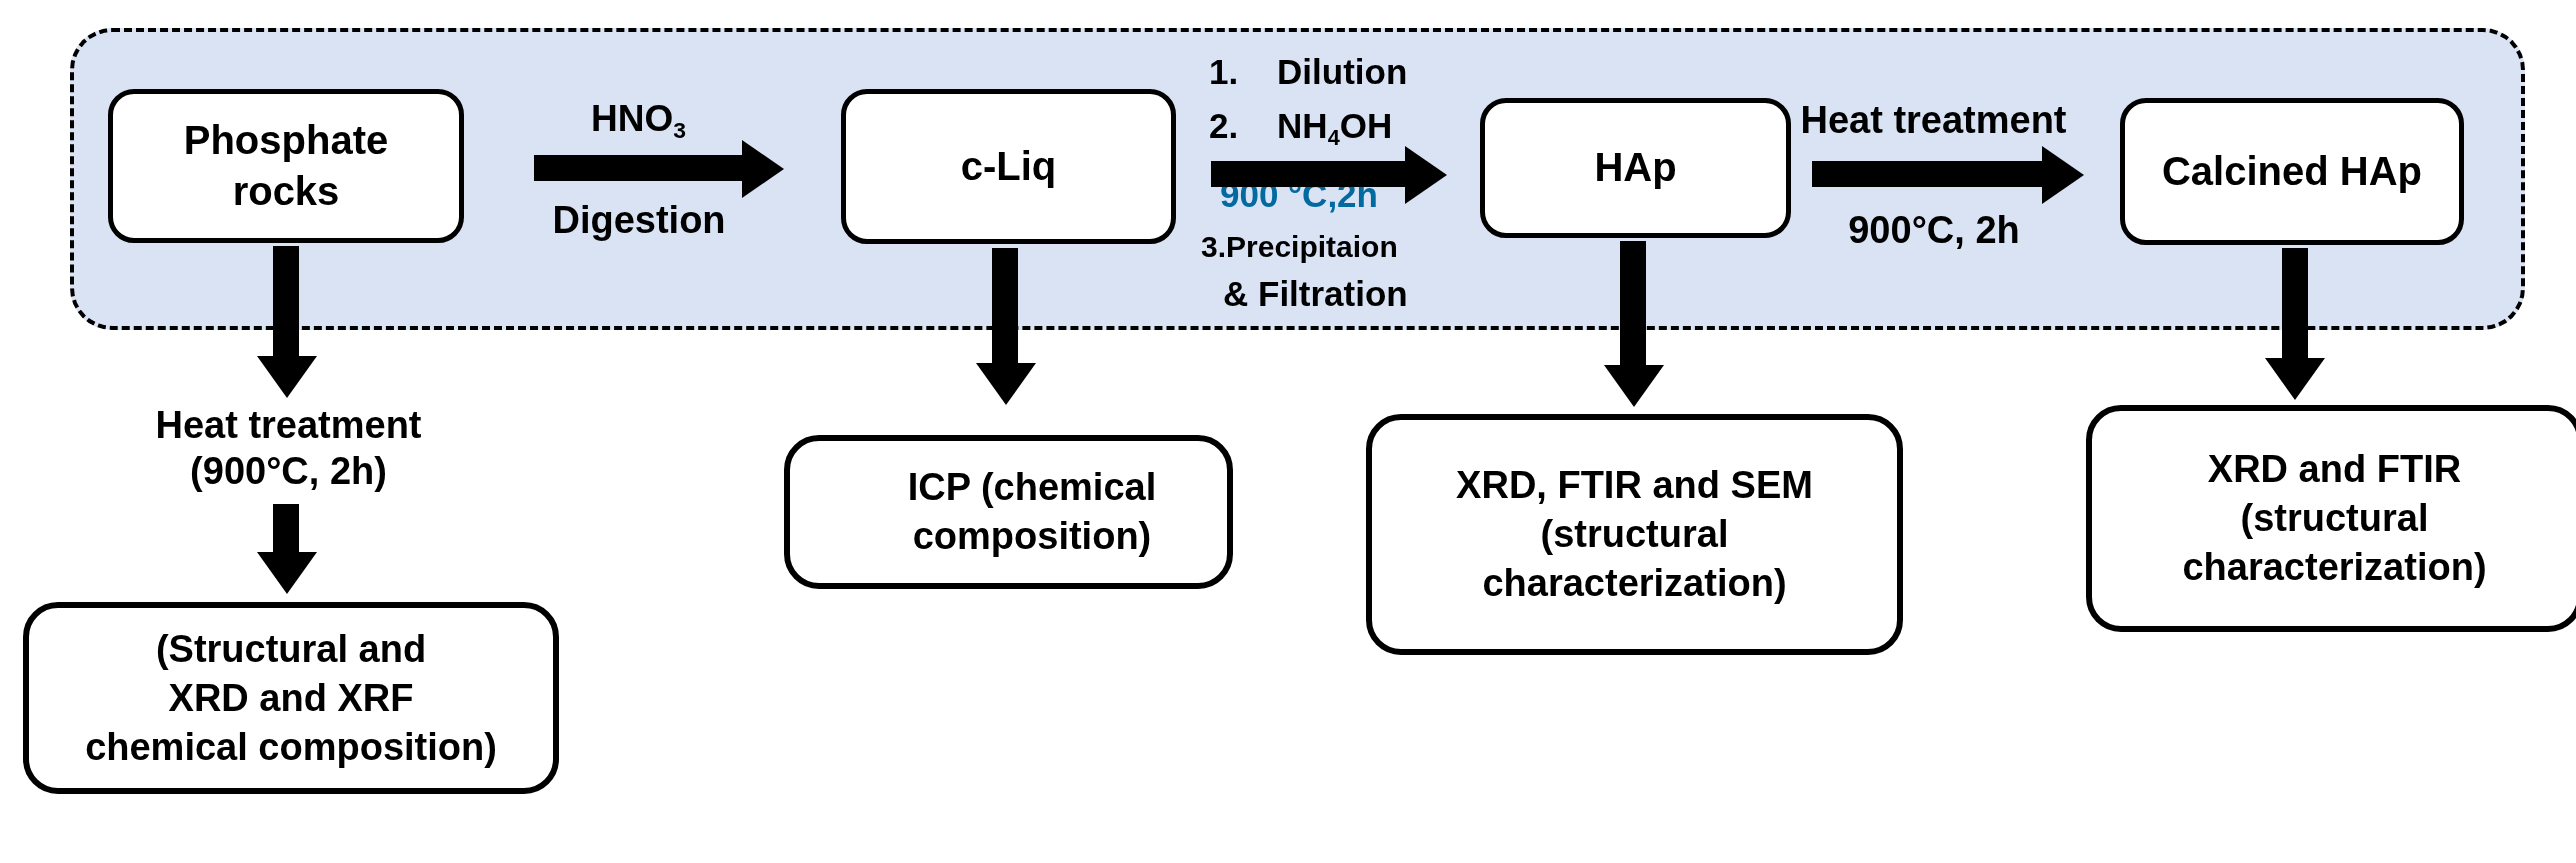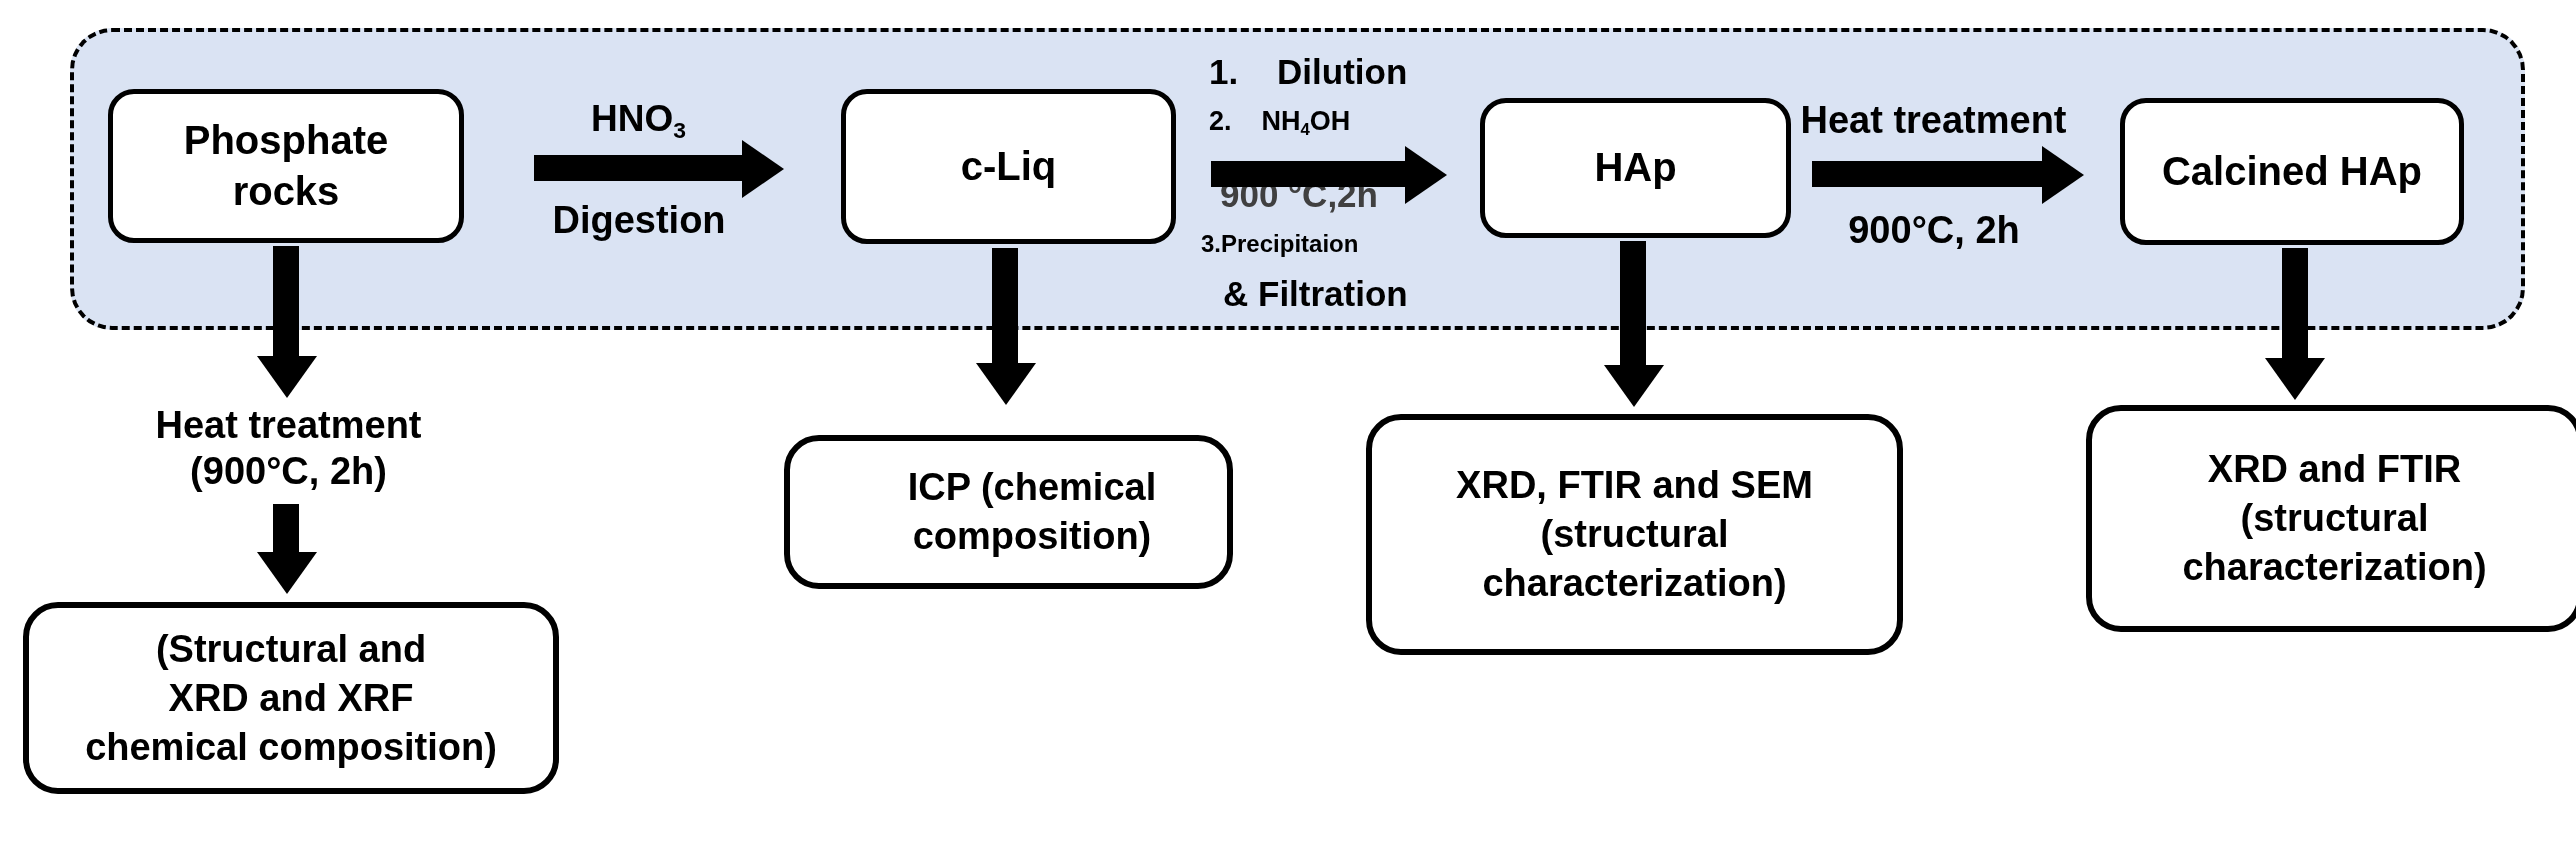--- a/index.html
+++ b/index.html
@@ -48,21 +48,21 @@
   .hshaft { position: absolute; height: 26px; background: #000; z-index: 2; }
   .hhead  { position: absolute; width: 0; height: 0;
             border-top: 29px solid transparent;
             border-bottom: 29px solid transparent;
             border-left: 42px solid #000; z-index: 2; }
   .vshaft { position: absolute; width: 26px; background: #000; z-index: 2; }
   .vhead  { position: absolute; width: 0; height: 0;
             border-left: 30px solid transparent;
             border-right: 30px solid transparent;
             border-top: 42px solid #000; z-index: 2; }
-  .ghost { color: #404040; z-index: 1; }
+  .ghost { color: #0369a1; z-index: 1; }
   sub { font-size: 62%; vertical-align: -0.3em; }
 </style>
 </head>
 <body>
 
 <div class="canvas">
 
   <div class="panel"></div>
 
   <div class="node node-big" style="left:841px; top:89px; width:335px; height:155px;">
@@ -81,25 +81,25 @@
   <div class="node node-big" style="left:2120px; top:98px; width:344px; height:147px;">
     <div class="ln">Calcined HAp</div>
   </div>
 
   <div class="lbl center" style="left:534px; top:98px; width:209px; font-size:37px;"><span>HNO</span><sub>3</sub></div>
   <div class="hshaft" style="left:534px; top:155px; width:209px;"></div>
   <div class="hhead" style="left:742px; top:140px;"></div>
   <div class="lbl center" style="left:517px; top:199px; width:244px; font-size:38px;">Digestion</div>
 
   <div class="lbl" style="left:1209px; top:52px; font-size:35px;">1.    Dilution</div>
-  <div class="lbl" style="left:1209px; top:106px; font-size:27px;"><span>2.    NH</span><sub>4</sub><span>OH</span></div>
+  <div class="lbl" style="left:1209px; top:106px; font-size:35px;"><span>2.    NH</span><sub>4</sub><span>OH</span></div>
   <div class="lbl ghost" style="left:1220px; top:175px; font-size:35px;">900 °C,2h</div>
   <div class="hshaft" style="left:1211px; top:161px; width:195px;"></div>
   <div class="hhead" style="left:1405px; top:146px;"></div>
-  <div class="lbl" style="left:1201px; top:230px; font-size:24px;">3.Precipitaion</div>
+  <div class="lbl" style="left:1201px; top:230px; font-size:30px;">3.Precipitaion</div>
   <div class="lbl" style="left:1223px; top:274px; font-size:35px;">&amp; Filtration</div>
 
   <div class="lbl center" style="left:1785px; top:99px; width:297px; font-size:38px;">Heat treatment</div>
   <div class="hshaft" style="left:1812px; top:161px; width:232px;"></div>
   <div class="hhead" style="left:2042px; top:146px;"></div>
   <div class="lbl center" style="left:1812px; top:209px; width:244px; font-size:38px;">900°C, 2h</div>
 
   <div class="vshaft" style="left:273px; top:246px; height:112px;"></div>
   <div class="vhead" style="left:257px; top:356px;"></div>
 

